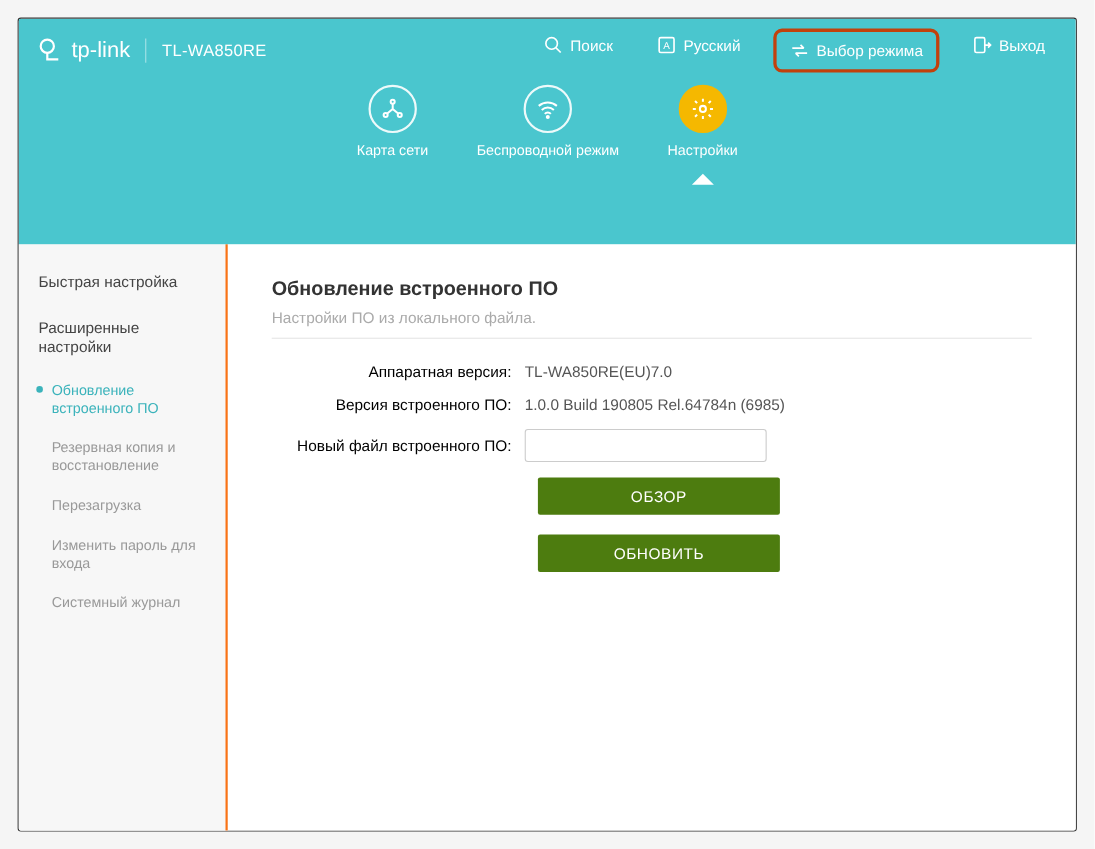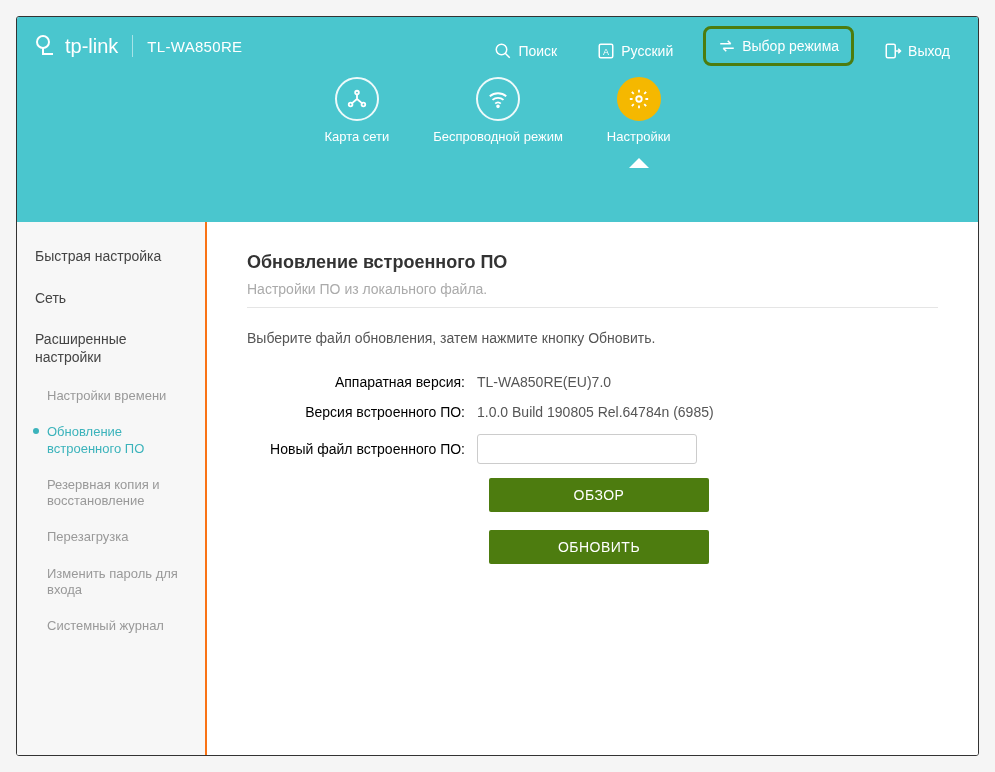--- a/index.html
+++ b/index.html
@@ -4,24 +4,24 @@
 <style>
 * { margin: 0; padding: 0; box-sizing: border-box; }
 body { font-family: Arial, Helvetica, sans-serif; background: #f5f5f5; width: 995px; height: 772px; overflow: hidden; position: relative; }
 .frame { position: absolute; top: 16px; left: 16px; right: 16px; bottom: 16px; border: 1px solid #333; border-radius: 3px; overflow: hidden; background: #fff; }
 .header { background: #4ac6ce; color: #fff; height: 205px; position: relative; }
 .header-top { display: flex; align-items: center; height: 58px; padding: 0 18px; }
 .logo { display: flex; align-items: center; gap: 6px; font-size: 20px; font-weight: 300; }
 .logo-icon { width: 24px; height: 24px; }
 .divider-v { width: 1px; height: 22px; background: rgba(255,255,255,0.5); margin: 0 14px; }
 .model { font-size: 15px; font-weight: 400; color: #fff; letter-spacing: 0.3px; }
-.top-actions { margin-left: auto; display: flex; align-items: flex-end; gap: 20px; }
+.top-actions { margin-left: auto; display: flex; align-items: flex-start; gap: 20px; }
 .top-action { display: flex; align-items: center; gap: 6px; color: #fff; font-size: 14px; cursor: pointer; padding: 6px 10px; border-radius: 4px; }
 .top-action svg { width: 18px; height: 18px; }
-.highlighted { border: 3px solid #4d7c0f; border-radius: 8px; padding: 8px 12px; }
+.highlighted { border: 3px solid #c2410c; border-radius: 8px; padding: 8px 12px; }
 .nav-tabs { display: flex; justify-content: center; gap: 44px; margin-top: 2px; }
 .nav-tab { display: flex; flex-direction: column; align-items: center; gap: 8px; color: #fff; cursor: pointer; position: relative; }
 .nav-tab-icon { width: 44px; height: 44px; border-radius: 50%; border: 2px solid rgba(255,255,255,0.9); display: flex; align-items: center; justify-content: center; }
 .nav-tab-icon.active { background: #f5b800; border-color: #f5b800; }
 .nav-tab-label { font-size: 13px; }
 .nav-tab.active::after { content: ""; position: absolute; bottom: -24px; left: 50%; transform: translateX(-50%); width: 0; height: 0; border-left: 10px solid transparent; border-right: 10px solid transparent; border-bottom: 10px solid #fff; }
 .main { display: flex; background: #fff; height: calc(100% - 160px); }
 .sidebar { width: 190px; background: #f7f7f7; border-right: 2px solid #f97316; padding-top: 14px; flex-shrink: 0; }
 .sidebar-item { padding: 12px 18px; font-size: 14px; color: #444; cursor: pointer; line-height: 1.25; }
 .sidebar-item.active-main { background: #f5b800; }
@@ -116,35 +116,32 @@
             </svg>
       </div>
       <span class="nav-tab-label">Настройки</span>
     </div>
   </div>
 </div>
 
 <div class="main">
   <div class="sidebar">
     <div class="sidebar-item">Быстрая настройка</div>
-    <div class="sidebar-item">Сеть</div>
     <div class="sidebar-item">Расширенные настройки</div>
-    <div class="sidebar-sub">Настройки времени</div>
     <div class="sidebar-sub active-sub">Обновление встроенного ПО</div>
     <div class="sidebar-sub">Резервная копия и восстановление</div>
     <div class="sidebar-sub">Перезагрузка</div>
     <div class="sidebar-sub">Изменить пароль для входа</div>
     <div class="sidebar-sub">Системный журнал</div>
   </div>
 
   <div class="content">
     <h2 class="page-title">Обновление встроенного ПО</h2>
     <div class="page-subtitle">Настройки ПО из локального файла.</div>
     <hr class="hr">
-    <div class="instruction">Выберите файл обновления, затем нажмите кнопку Обновить.</div>
 
     <div class="form-row">
       <div class="form-label">Аппаратная версия:</div>
       <div class="form-value">TL-WA850RE(EU)7.0</div>
     </div>
     <div class="form-row">
       <div class="form-label">Версия встроенного ПО:</div>
       <div class="form-value">1.0.0 Build 190805 Rel.64784n (6985)</div>
     </div>
     <div class="form-row">

